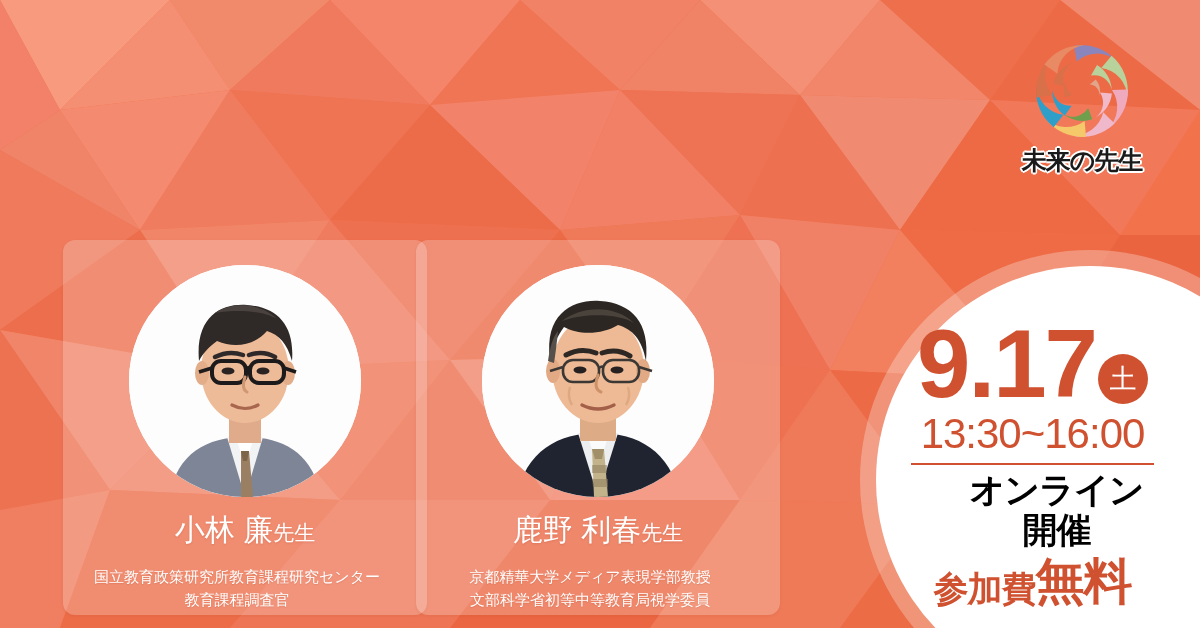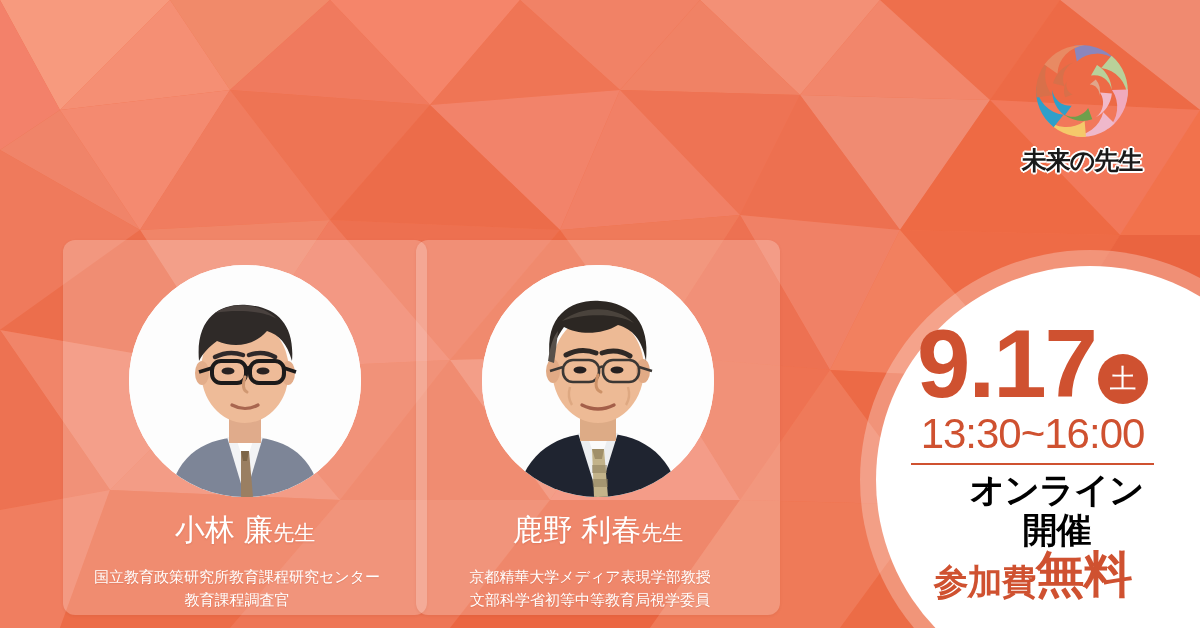--- a/index.html
+++ b/index.html
@@ -120,21 +120,21 @@
     font-size:42px; font-weight:400; letter-spacing:-1px;
     color:#cf5130; line-height:1.12; margin-top:2px;
   }
   .dateline2 { height:2px; background:#cf5130; margin:6px 6px 5px 6px; }
   .mode {
     font-size:35px; font-weight:bold; color:#000000;
     line-height:1.12; letter-spacing:-1px;margin-left:48px;
   }
   .fee {
     display:flex; align-items:flex-end; justify-content:center;
-    line-height:1; margin-top:1px; color:#cf5130;
+    line-height:1; margin-top:8px; color:#cf5130;
   }
   .fee-small { font-size:35px; font-weight:bold; letter-spacing:-1px; }
   .fee-big   { font-size:49px; font-weight:bold; letter-spacing:-1px; }
 </style>
 </head>
 <body>
 
 <div id="stage">
 
   <svg id="poly" viewBox="0 0 1200 628" preserveAspectRatio="none">

